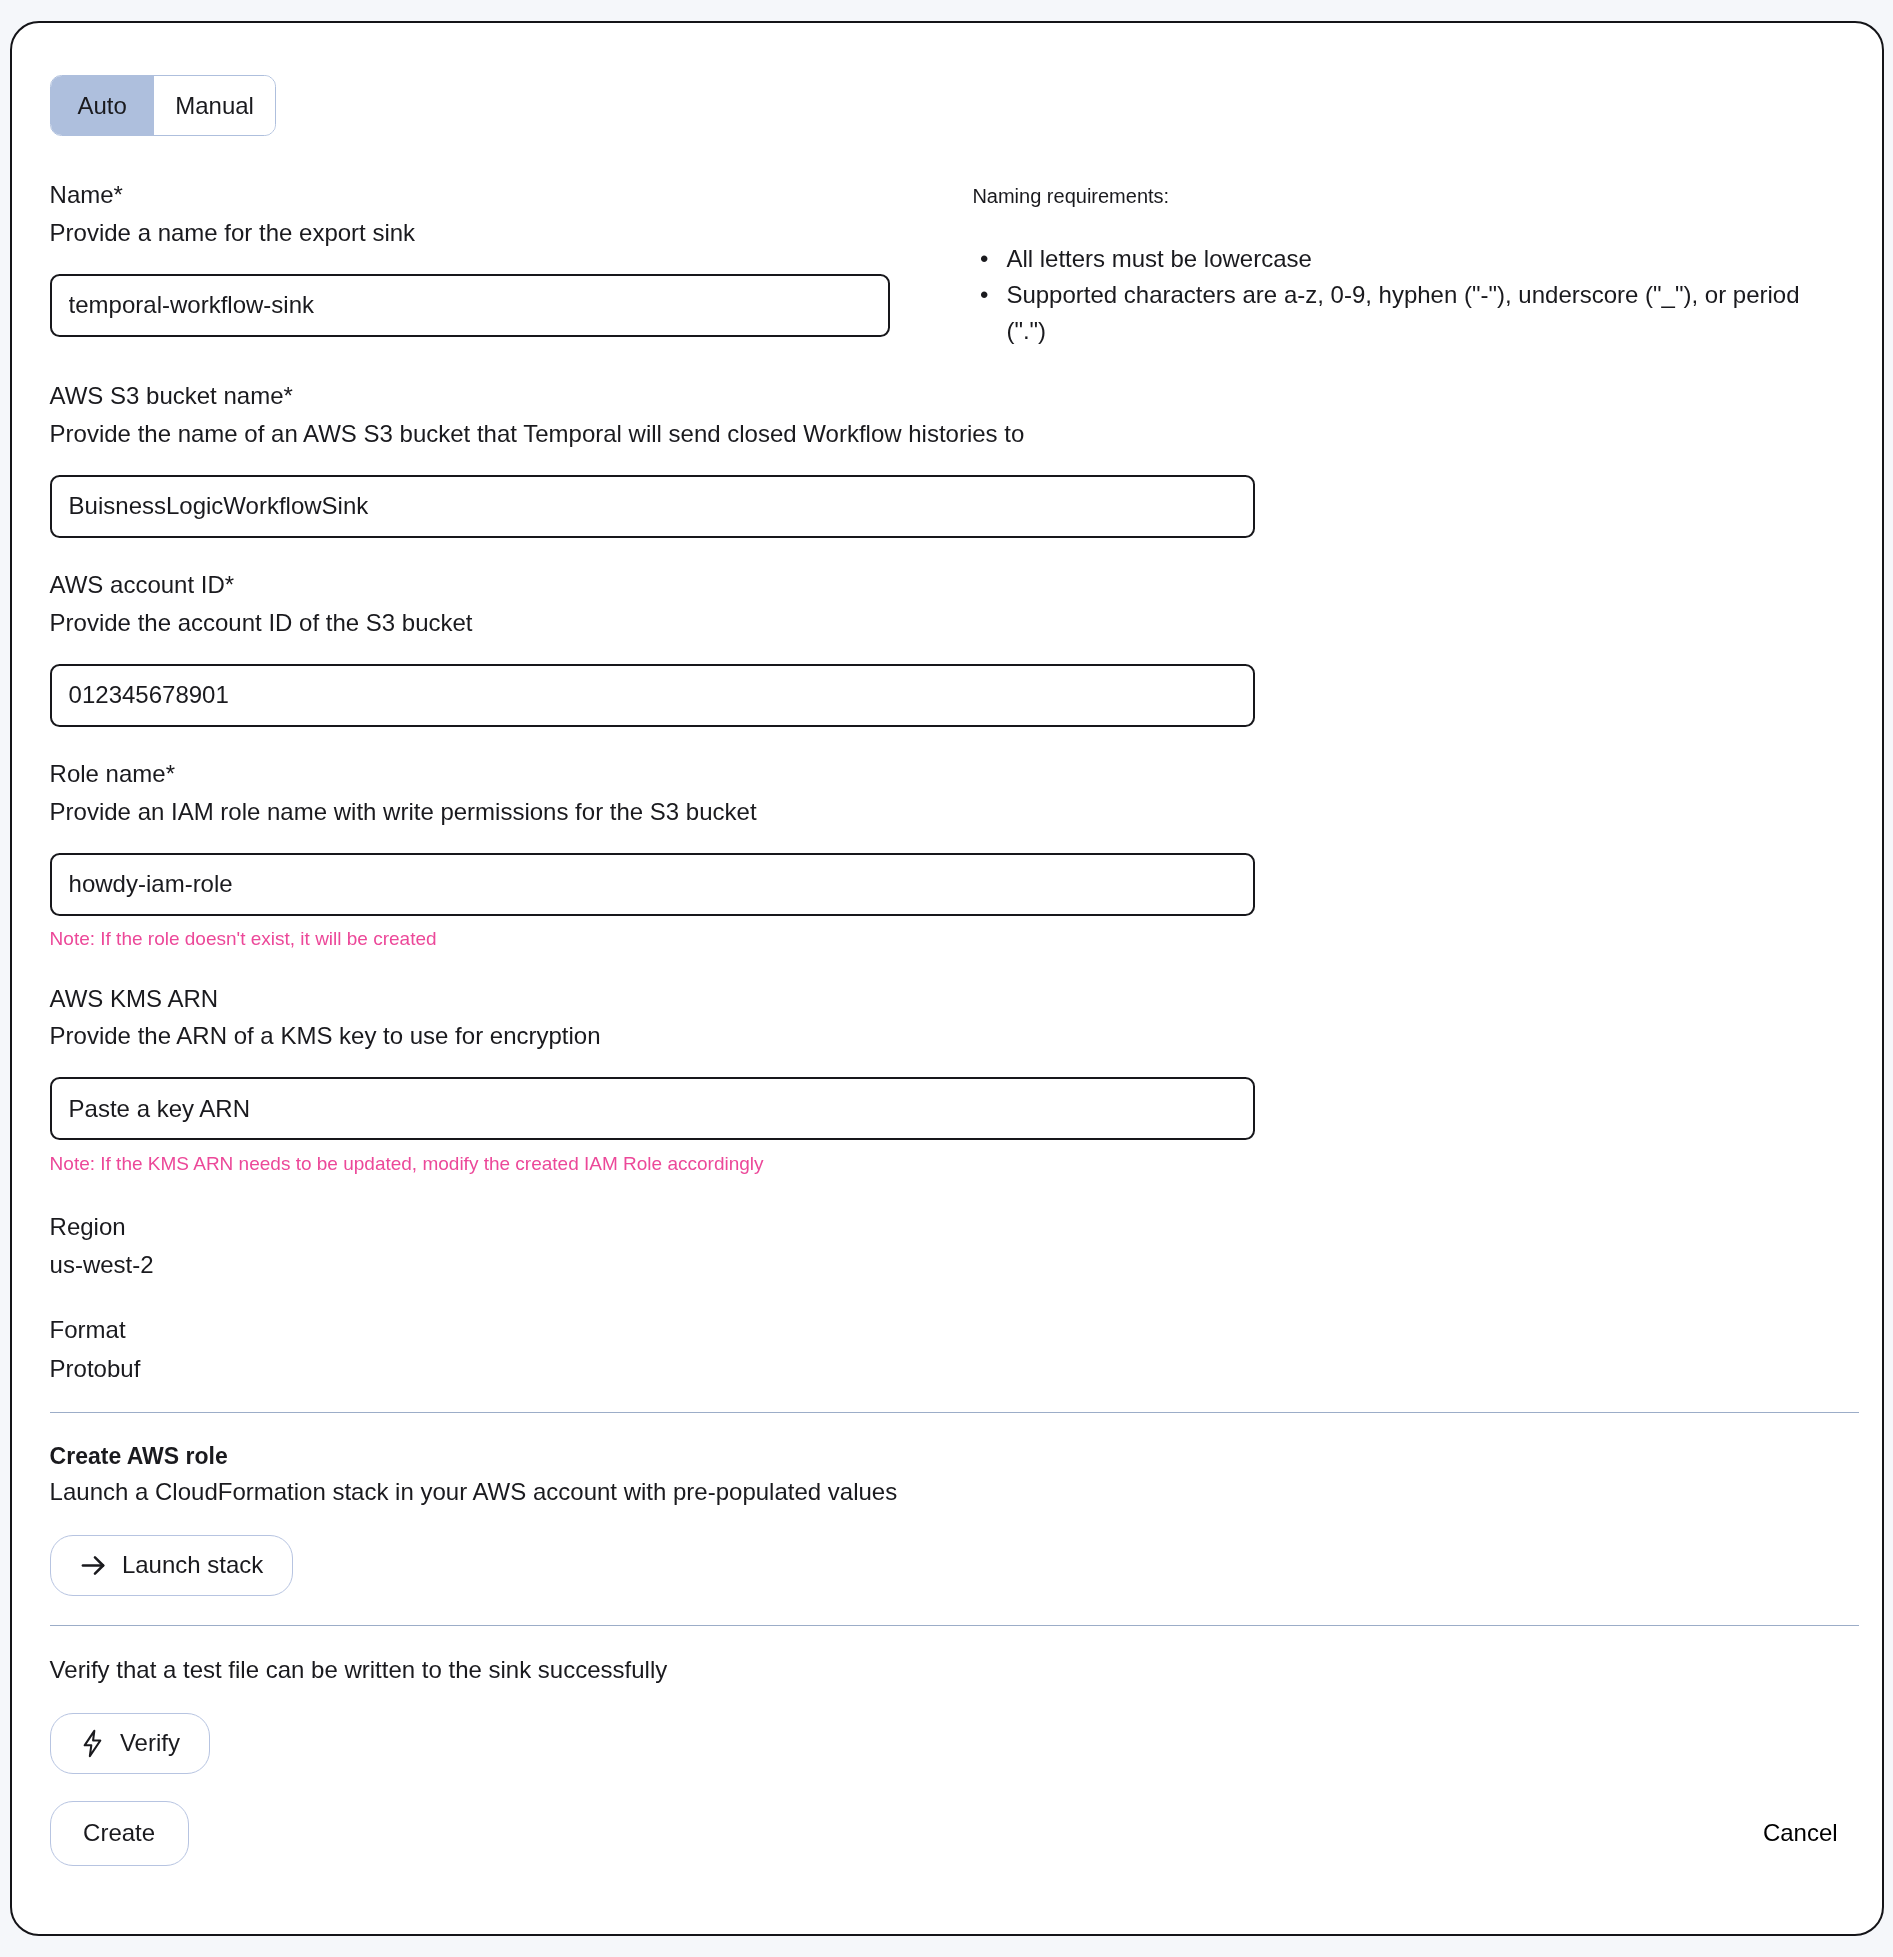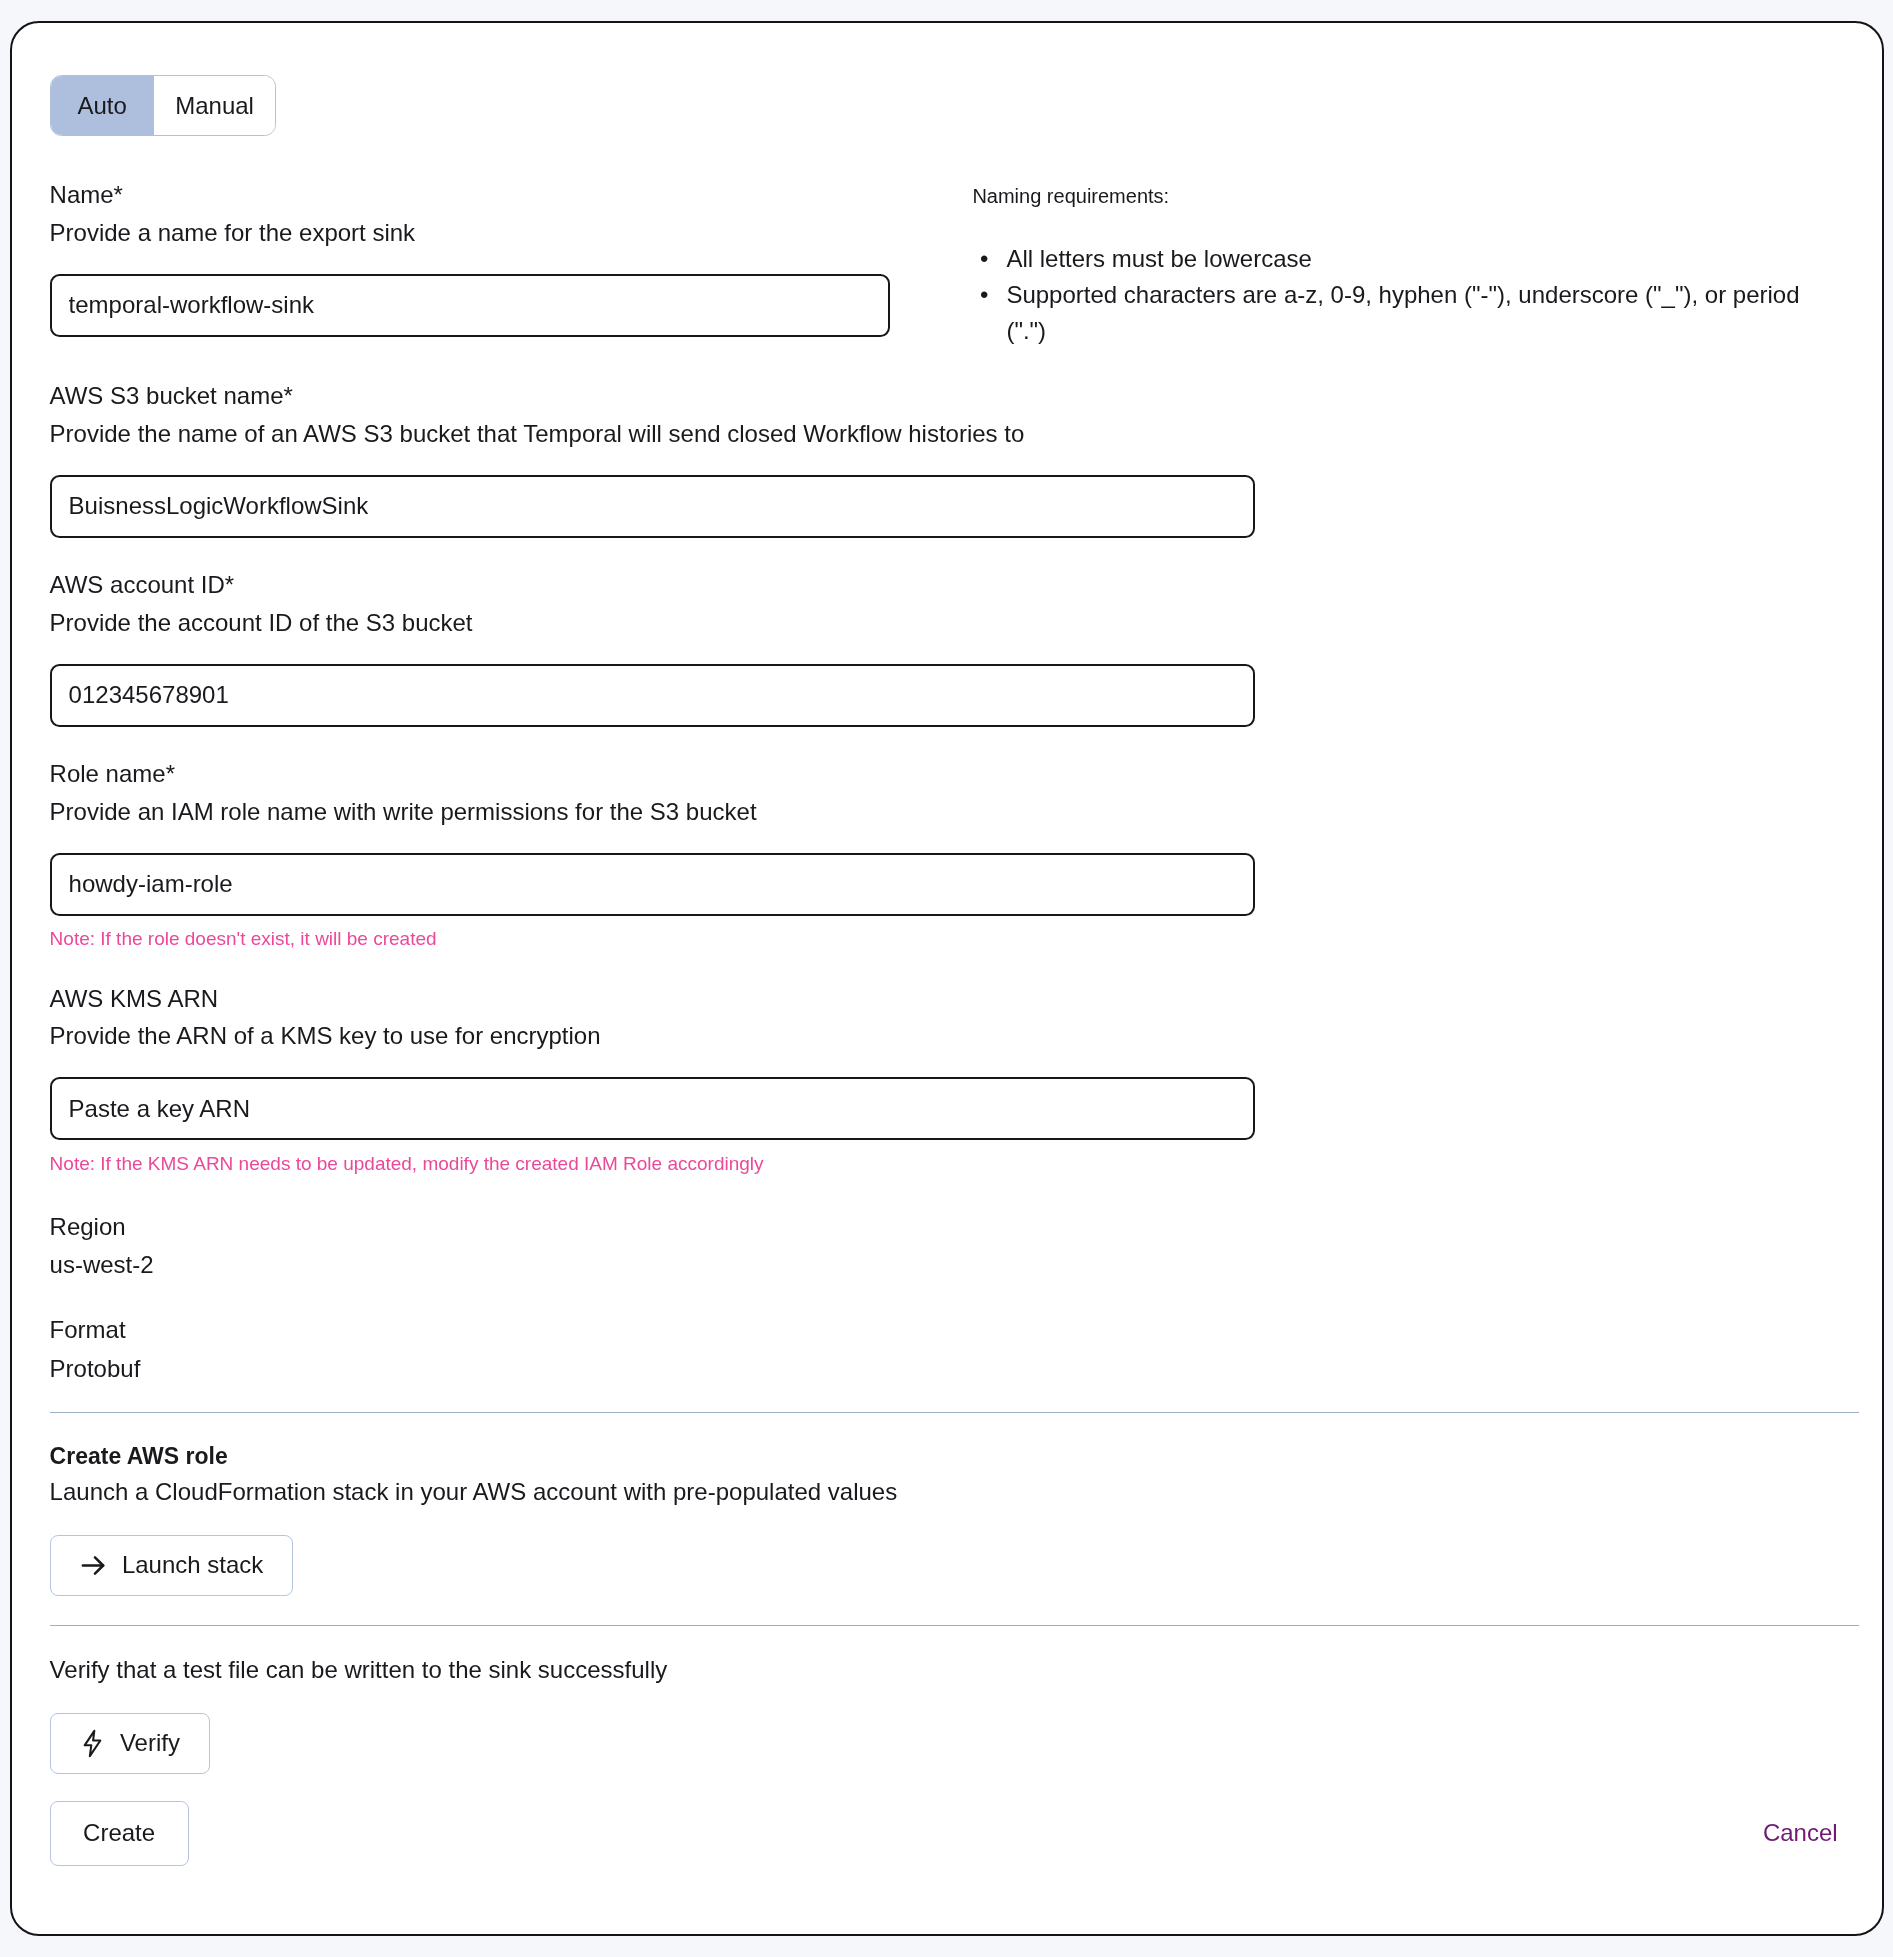--- a/index.html
+++ b/index.html
@@ -92,40 +92,40 @@
     width: 1809px;
   }
   .section { margin-top: 29px; }
 
   .btn {
     display: inline-flex; align-items: center; justify-content: center;
     gap: 15.3px;
     height: 61px;
     background: #ffffff;
     border: 1.9px solid #b7c4e1;
-    border-radius: 8px;
+    border-radius: 23px;
     font-size: 24px;
     font-family: inherit;
     color: #1a1a1e;
     cursor: pointer;
     margin-top: 29px;
     padding: 0 29px;
   }
   .btn svg { display: block; }
 
   .footer {
     margin-top: 27px;
     display: flex; align-items: center; justify-content: space-between;
     width: 1809px;
   }
   .btn.create { margin-top: 0; height: 65px; padding: 0 32.5px; }
   .cancel-link {
     font-size: 24px;
     background: none; border: none; cursor: pointer;
-    font-family: inherit; color: #701a75;
+    font-family: inherit; color: #000000;
     padding: 0 21px 0 0;
   }
 </style>
 </head>
 <body>
 
 <div class="panel">
 
 
   <div class="seg-control">

